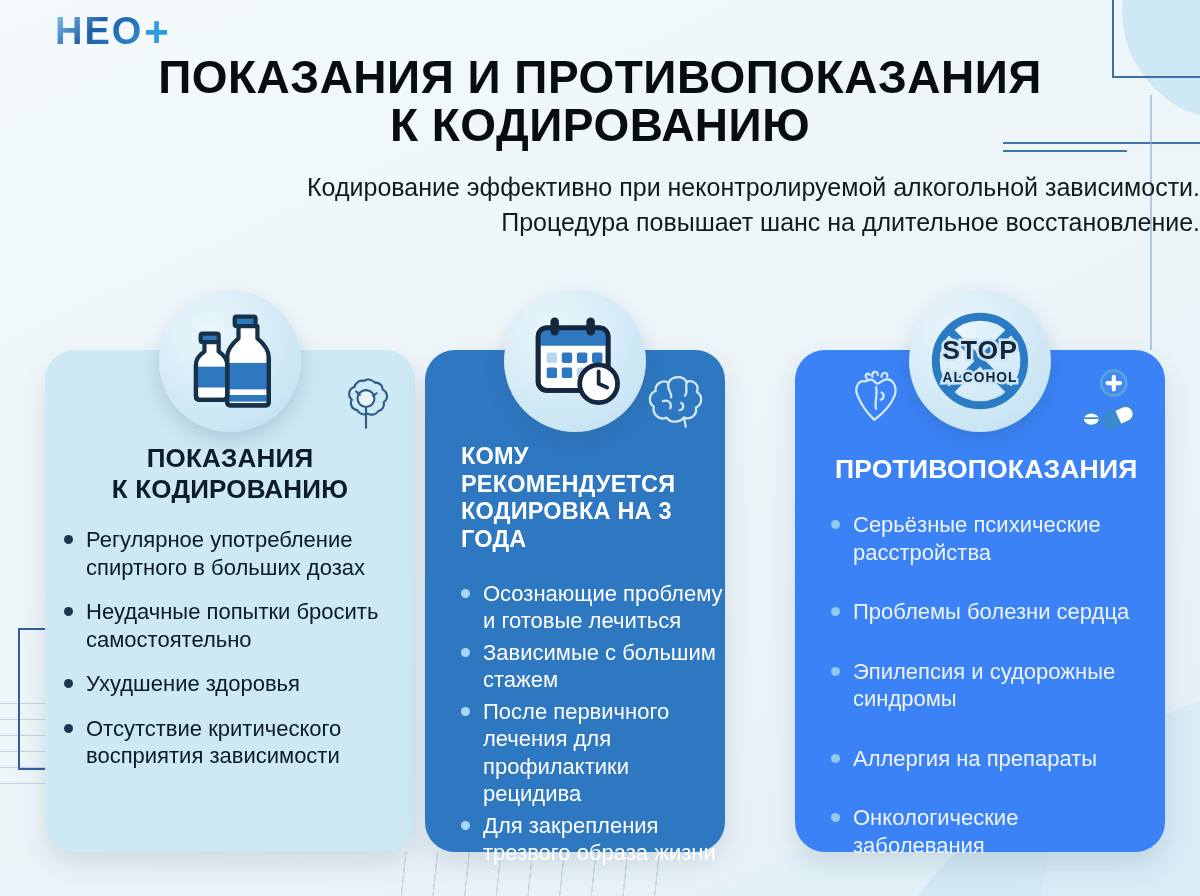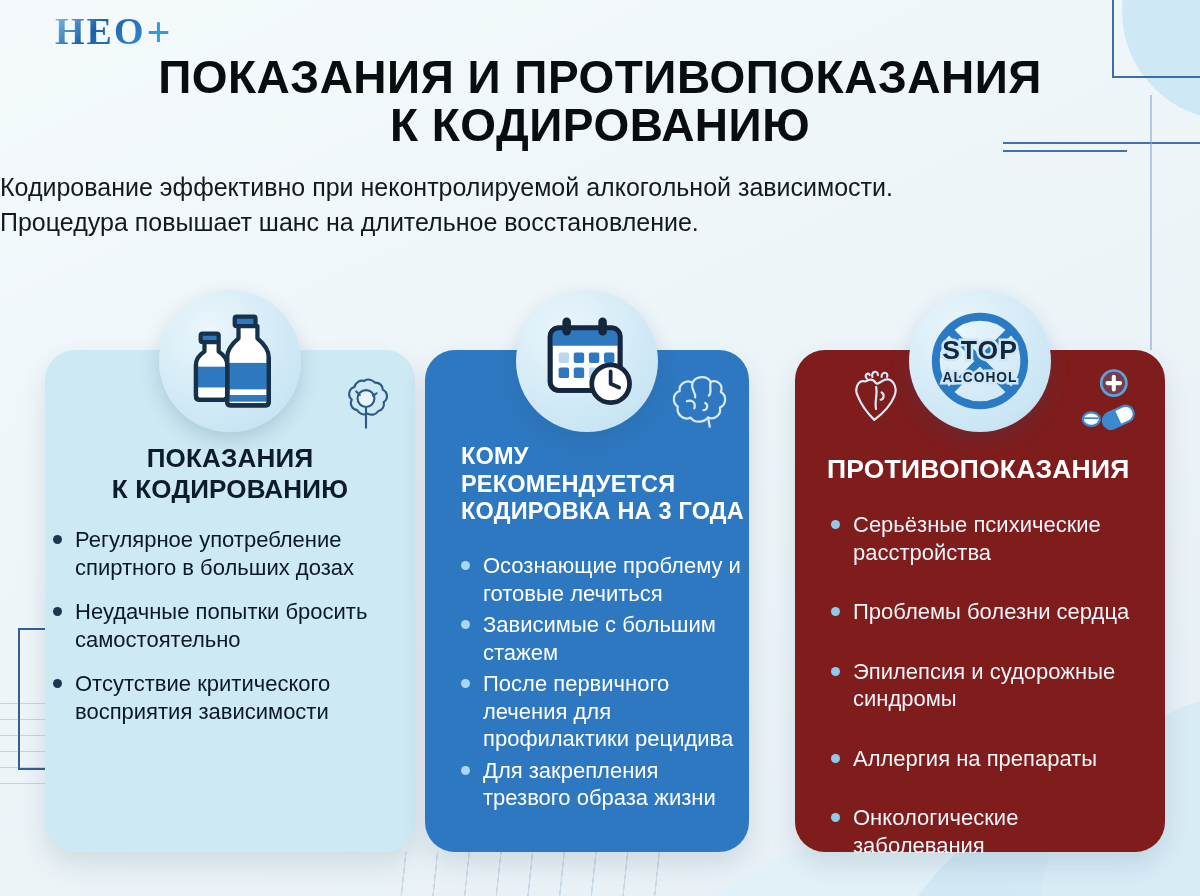--- a/index.html
+++ b/index.html
@@ -18,53 +18,53 @@
   .line-v{left:1150px;top:95px;width:2px;height:255px;background:rgba(125,165,205,.55);}
   .bl-lines{left:0;top:688px;width:132px;height:96px;
     background:repeating-linear-gradient(180deg,transparent 0 15px,rgba(120,165,200,.38) 15px 16px);}
   .bl-rect{left:18px;top:628px;width:52px;height:138px;border:2px solid #2f6099;}
   .bc-lines{left:375px;top:852px;width:300px;height:44px;opacity:.55;
     background:repeating-linear-gradient(96deg,transparent 0 30px,rgba(100,150,190,.45) 30px 31.5px);}
   .br-c1{left:620px;top:842px;width:500px;height:500px;border-radius:50%;background:#e2f1f8;}
   .br-c2{left:880px;top:800px;width:440px;height:440px;border-radius:50%;background:#cfe8f4;opacity:.85;}
   .br-c3{left:1040px;top:690px;width:460px;height:460px;border-radius:50%;background:#d8ecf6;}
   
-  .logo{position:absolute;left:55px;top:8px;z-index:2;font-weight:700;font-size:38px;letter-spacing:2px;font-family:Liberation Serif, serif;}
+  .logo{position:absolute;left:55px;top:8px;z-index:2;font-weight:700;font-size:38px;letter-spacing:2px;}
   .logo .word{background:linear-gradient(135deg,#8cc8ec 0%,#1d5fa7 45%,#2f86cf 90%);
     -webkit-background-clip:text;background-clip:text;color:transparent;}
   .logo .plus{color:#2f9be0;font-size:42px;vertical-align:-2px;margin-left:1px;}
   
   .title{position:absolute;left:0;right:0;top:54px;z-index:1;text-align:center;
     font-size:46px;line-height:1.04;font-weight:700;color:#0a0d10;letter-spacing:.5px;}
-  .subtitle{position:absolute;left:0;right:0;top:170px;z-index:1;text-align:left;
+  .subtitle{position:absolute;left:0;right:0;top:170px;z-index:1;text-align:right;
     font-size:25px;line-height:1.4;color:#15191d;}
   
   .card{position:absolute;top:350px;height:502px;border-radius:30px;z-index:2;
     box-shadow:0 12px 26px rgba(30,60,90,.13);}
   .card1{left:45px;width:370px;background:#cde9f3;}
-  .card2{left:425px;width:324px;background:#2e78c1;}
-  .card3{left:795px;width:370px;background:#7f1d1d;}
+  .card2{left:425px;width:300px;background:#2e78c1;}
+  .card3{left:795px;width:370px;background:#3b82f6;}
   .badge-circle{position:absolute;top:-60px;left:50%;transform:translateX(-50%);
     width:142px;height:142px;border-radius:50%;z-index:3;
     background:radial-gradient(circle at 35% 28%,#eaf6fb,#bedff2);
     box-shadow:0 8px 20px rgba(40,80,120,.20);
     display:flex;align-items:center;justify-content:center;}
   .side-icon{position:absolute;z-index:3;}
   .c1-brain{right:18px;top:22px;width:62px;height:62px;}
   .c2-brain{right:20px;top:20px;width:64px;height:64px;}
   .c3-heart{left:50px;top:15px;width:64px;height:64px;}
   .c3-pills{right:26px;top:16px;width:72px;height:72px;}
   .card-content{position:relative;margin-top:93px;}
   .card3 .card-content{margin-top:104px;}
   .card-title{font-weight:700;letter-spacing:.2px;line-height:1.18;}
   .card1 .card-title{text-align:center;color:#0d1b2a;font-size:26px;padding:0 32px;}
   .card2 .card-title{color:#fff;font-size:23.5px;padding:0 4px 0 36px;}
-  .card3 .card-title{color:#fff;font-size:26.5px;padding:0 8px 0 32px;}
+  .card3 .card-title{color:#fff;font-size:26.5px;padding:0 8px 0 40px;}
   .bullets{display:flex;flex-direction:column;margin-top:22px;}
-  .card1 .bullets{padding:0 16px 0 8px;gap:17px;}
+  .card1 .bullets{padding:0 16px 0 19px;gap:17px;}
   .card2 .bullets{padding:0 2px 0 36px;gap:4px;margin-top:26px;}
   .card3 .bullets{padding:0 10px 0 36px;gap:32px;margin-top:26px;}
   .bullet{display:flex;gap:13px;font-size:22px;line-height:1.25;}
   .dot{width:9px;height:9px;border-radius:50%;margin-top:9px;flex:none;}
   .card1 .dot{background:#1c3850;}
   .card1 .bullet-text{color:#0b1925;}
   .card2 .dot{background:#a9d6f2;}
   .card2 .bullet-text{color:#ffffff;}
   .card3 .dot{background:#8fc9ec;}
   .card3 .bullet-text{color:#eef4f8;}
@@ -127,20 +127,24 @@
         <div class="bullet">
           <span class="dot"></span>
           <span class="bullet-text">Регулярное употребление спиртного в больших дозах</span>
         </div>
 
         <div class="bullet">
           <span class="dot"></span>
           <span class="bullet-text">Неудачные попытки бросить самостоятельно</span>
         </div>
 
+        <div class="bullet">
+          <span class="dot"></span>
+          <span class="bullet-text">Ухудшение здоровья</span>
+        </div>
 
 
         <div class="bullet">
           <span class="dot"></span>
           <span class="bullet-text">Отсутствие критического восприятия зависимости</span>
         </div>
       </div>
   </div>
 </div>
 

